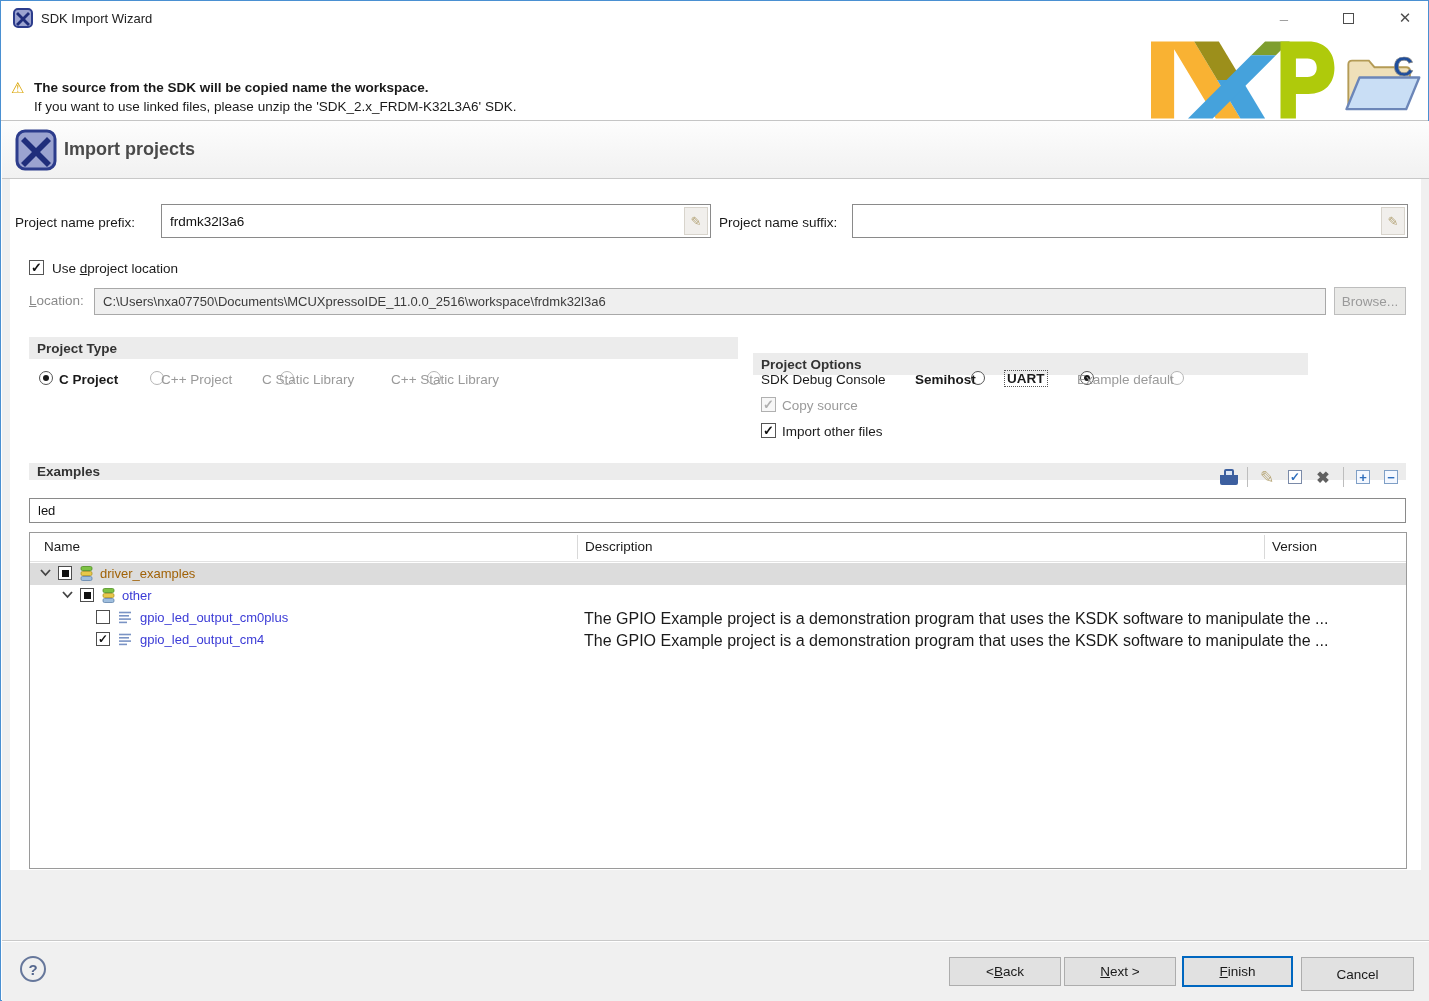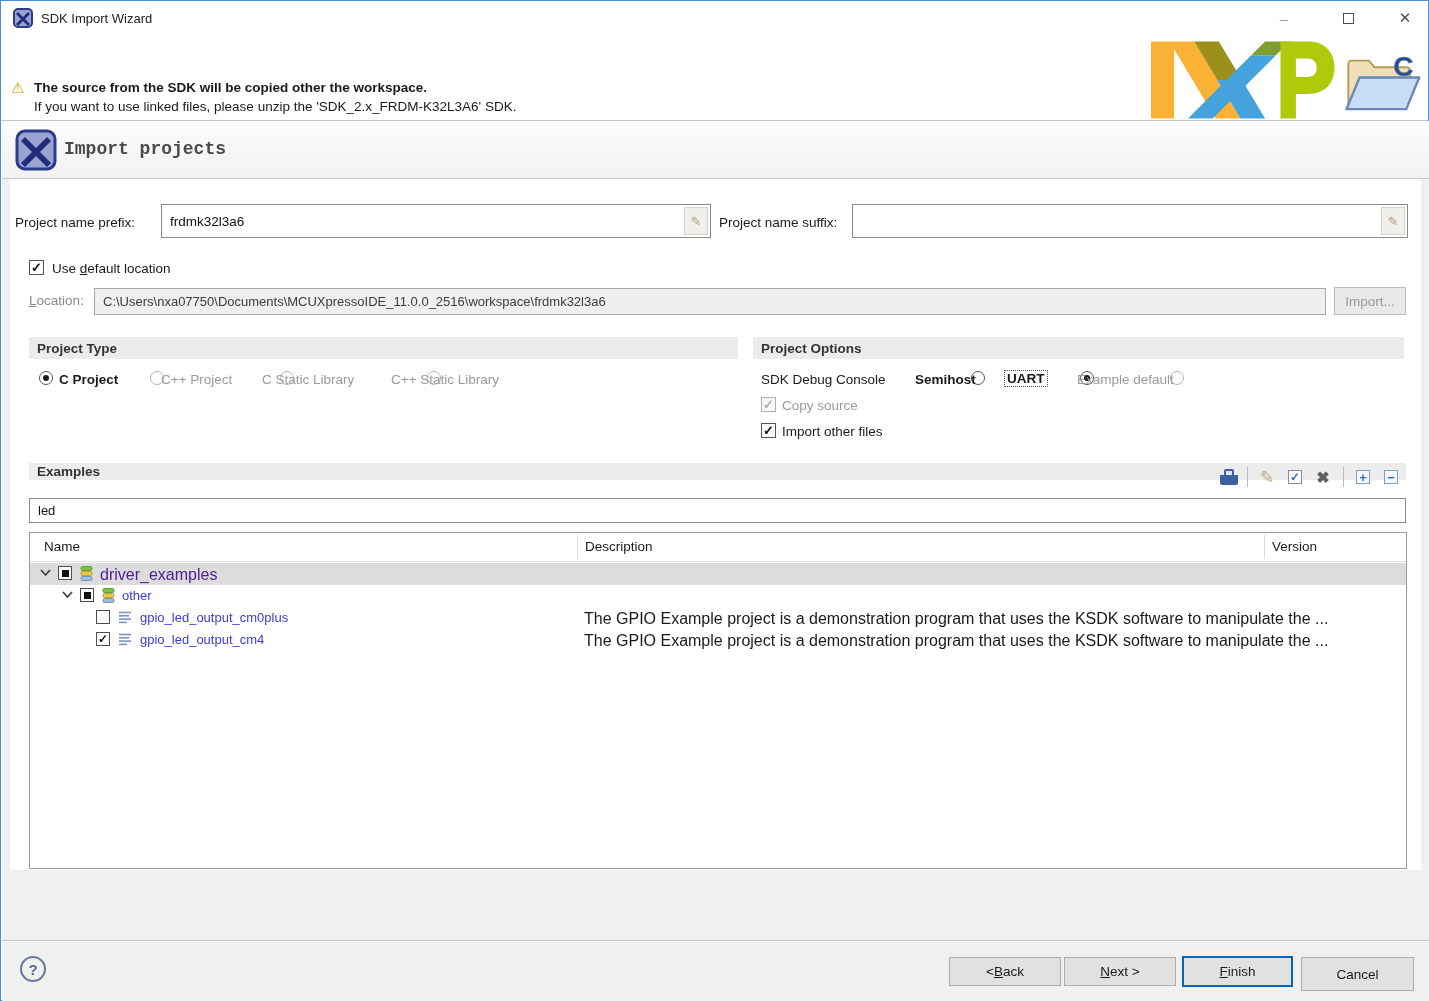--- a/index.html
+++ b/index.html
@@ -16,21 +16,21 @@
   .caption-btn { width:46px; height:34px; top:0; display:flex; align-items:center; justify-content:center; font-size:15px; cursor:default; }
   .max-box { width:11px; height:11px; border:1.5px solid #4d4d4d; }
 
   
   .hdr-divider { left:0; top:119px; width:100%; height:1px; background:#c5c5c5; }
   .warn1 { left:33px; top:79px; font-weight:bold; }
   .warn2 { left:33px; top:98px; }
   .warn-icon { left:10px; top:78px; font-size:15px; color:#d9a300; }
 
   
-  .banner { left:1px; top:120px; width:1427px; height:58px; background:linear-gradient(#fdfdfd,#f1f1f1); border-bottom:1px solid #c8c8c8;font-family:Liberation Mono, monospace; }
+  .banner { left:1px; top:120px; width:1427px; height:58px; background:linear-gradient(#fdfdfd,#f1f1f1); border-bottom:1px solid #c8c8c8; }
   .banner-title { left:62px; top:138px; font-size:18px; font-weight:bold; color:#4a4a4a; }
 
   .sidegrey { width:8px; background:#f0f0f0; }
 
   
   .txt { border:1px solid #8a8a8a; background:#fff; font-family:"Liberation Sans",sans-serif; font-size:13.5px; color:#111; padding:0 30px 0 8px; outline:none; }
   .pencil-btn { width:24px; height:28px; background:#f1efec; border:1px solid #d8d4cc; display:flex; align-items:center; justify-content:center; font-size:13px; color:#b4a478; }
   .dis-field { background:#efefef; border:1px solid #a8a8a8; color:#3c3c3c; font-size:13px; display:flex; align-items:center; padding-left:8px; white-space:nowrap; overflow:hidden; }
   .btn { background:#e1e1e1; border:1px solid #adadad; font-family:"Liberation Sans",sans-serif; font-size:13.5px; color:#1a1a1a; display:flex; align-items:center; justify-content:center; }
   .btn.default { border:2px solid #0067c0; }
@@ -49,21 +49,21 @@
 
   
   .tableframe { border:1px solid #9a9a9a; background:#fff; }
   .th { font-size:13.5px; color:#1a1a1a; }
   .colsep { position:absolute; top:2px; width:1px; height:24px; background:#d9d9d9; }
   .trow { position:absolute; left:0; width:1376px; height:22px; }
   .trow.selected { background:#dcdcdc; }
   .tree-cb { position:absolute; width:14px; height:14px; border:1px solid #4d4d4d; background:#fff; display:flex; align-items:center; justify-content:center; font-size:12px; font-weight:bold; color:#111; line-height:1; }
   .tree-cb .tri { width:7px; height:7px; background:#111; }
   .bluelink { font-size:13px; color:#3b3bd6; white-space:nowrap; }
-  .treetext { font-size:16px; color:#4c1d95; white-space:nowrap; }
+  .treetext { font-size:13px; color:#a16207; white-space:nowrap; }
   .desc { position:absolute; left:554px; top:3px; font-size:16px; color:#1a1a1a; white-space:nowrap; }
 
   
   .tool { position:absolute; top:464px; width:24px; height:24px; display:flex; align-items:center; justify-content:center; }
   .tsep { position:absolute; top:466px; width:1px; height:20px; background:#bdbdbd; }
   .pm-box { width:14px; height:14px; border:1px solid #7f9fc6; background:#f4f8ff; color:#2f6fbd; font-size:13px; font-weight:bold; display:flex; align-items:center; justify-content:center; line-height:1; }
 
   
   .greyzone { left:1px; top:869px; width:1427px; height:70px; background:#f0f0f0; }
   .footsep { left:1px; top:939px; width:1427px; height:2px; background:#c9c9c9; border-bottom:1px solid #fff; }
@@ -84,21 +84,21 @@
     <div class="abs title-text">SDK Import Wizard</div>
     <div class="abs caption-btn" style="left:1260px;color:#a0a0a0">–</div>
     <div class="abs caption-btn" style="left:1324px">
         <span class="max-box"></span>
       </div>
     <div class="abs caption-btn" style="left:1381px;color:#4d4d4d">✕</div>
   </div>
 
   
   <div class="abs warn-icon">⚠</div>
-  <div class="abs lbl warn1">The source from the SDK will be copied other the workspace.</div>
+  <div class="abs lbl warn1">The source from the SDK will be copied name the workspace.</div>
   <div class="abs lbl warn2">If you want to use linked files, please unzip the 'SDK_2.x_FRDM-K32L3A6' SDK.</div>
 
   <svg class="abs" style="left:1150px;top:40px" width="185" height="78" viewBox="0 0 240 100">
     <polygon points="0,0 56,0 116,100 84,100 30,10 30,100 0,100" fill="#F9B233"></polygon>
     <polygon points="56,0 88,0 118,50 86,50" fill="#9C8F1B"></polygon>
     <polygon points="86,50 118,50 148,100 116,100" fill="#45A2DC"></polygon>
     <polygon points="148,0 180,0 162,18 130,18" fill="#7E9E2E"></polygon>
     <polygon points="130,18 162,18 80,100 48,100" fill="#45A2DC"></polygon>
     <path fill-rule="evenodd" fill="#AFCA0B" d="M168,0 L204,0 C226,0 238,14 238,34 C238,54 226,68 204,68 L188,68 L188,100 L168,100 Z
          M188,22 L203,22 C211,22 215,27 215,34 C215,41 211,46 203,46 L188,46 Z"></path>
@@ -129,39 +129,39 @@
   <div class="abs pencil-btn" style="left:683px;top:206px">✎</div>
 
   <div class="abs lbl" style="left:718px;top:214px">Project name suffix:</div>
   <input class="abs txt" style="left: 851px; top: 203px; width: 556px; height: 34px;" value="">
   <div class="abs pencil-btn" style="left:1380px;top:206px">✎</div>
 
   
   <span class="abs cb" style="left:28px;top:259px">
       <span>✓</span>
     </span>
-  <div class="abs lbl" style="left:51px;top:260px"><span>Use </span><span class="u">d</span><span>efault location</span></div>
+  <div class="abs lbl" style="left:51px;top:260px"><span>Use </span><span class="u">d</span><span>project location</span></div>
 
   <div class="abs lbl" style="left:28px;top:292px;color:#8a8a8a"><span class="u">L</span><span>ocation:</span></div>
   <div class="abs dis-field" style="left:93px;top:287px;width:1232px;height:27px">C:\Users\nxa07750\Documents\MCUXpressoIDE_11.0.0_2516\workspace\frdmk32l3a6</div>
-  <div class="abs btn disabled" style="left:1333px;top:286px;width:72px;height:28px">Import...</div>
+  <div class="abs btn disabled" style="left:1333px;top:286px;width:72px;height:28px">Browse...</div>
 
   
   <div class="abs band" style="left:28px;top:336px;width:709px;height:22px">Project Type</div>
   <span class="abs radio sel" style="left:38px;top:370px"></span>
   <div class="abs lbl" style="left:58px;top:371px;font-weight:bold">C Project</div>
   <span class="abs radio dis" style="left:131px;top:370px"></span>
   <div class="abs lbl" style="left:160px;top:371px;color:#9a9a9a">C++ Project</div>
   <span class="abs radio dis" style="left:242px;top:370px"></span>
   <div class="abs lbl" style="left:261px;top:371px;color:#9a9a9a">C Static Library</div>
   <span class="abs radio dis" style="left:371px;top:370px"></span>
   <div class="abs lbl" style="left:390px;top:371px;color:#9a9a9a">C++ Static Library</div>
 
   
-  <div class="abs band" style="left:752px;top:336px;width:651px;height:22px">Project Options</div>
+  <div class="abs band" style="left:752px;top:352px;width:555px;height:22px">Project Options</div>
   <div class="abs lbl" style="left:760px;top:371px;font-weight:normal">SDK Debug Console</div>
   <span class="abs radio" style="left:896px;top:370px"></span>
   <div class="abs lbl" style="left:914px;top:371px;font-weight:bold">Semihost</div>
   <span class="abs radio sel" style="left:987px;top:370px"></span>
   <div class="abs lbl focus-dotted" style="left:1004px;top:370px;font-weight:bold;padding:0 2px">UART</div>
   <span class="abs radio dis" style="left:1058px;top:370px"></span>
   <div class="abs lbl" style="left:1076px;top:371px;color:#9a9a9a">Example default</div>
 
   <span class="abs cb grey" style="left:760px;top:396px">
       <span>✓</span>

